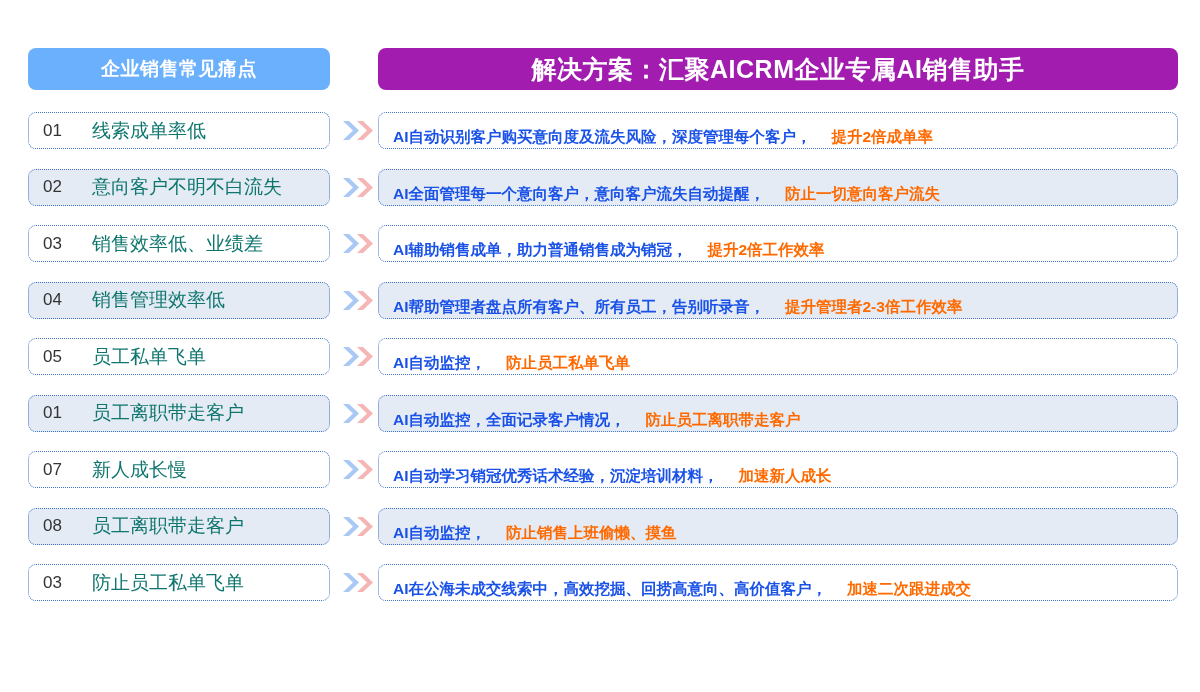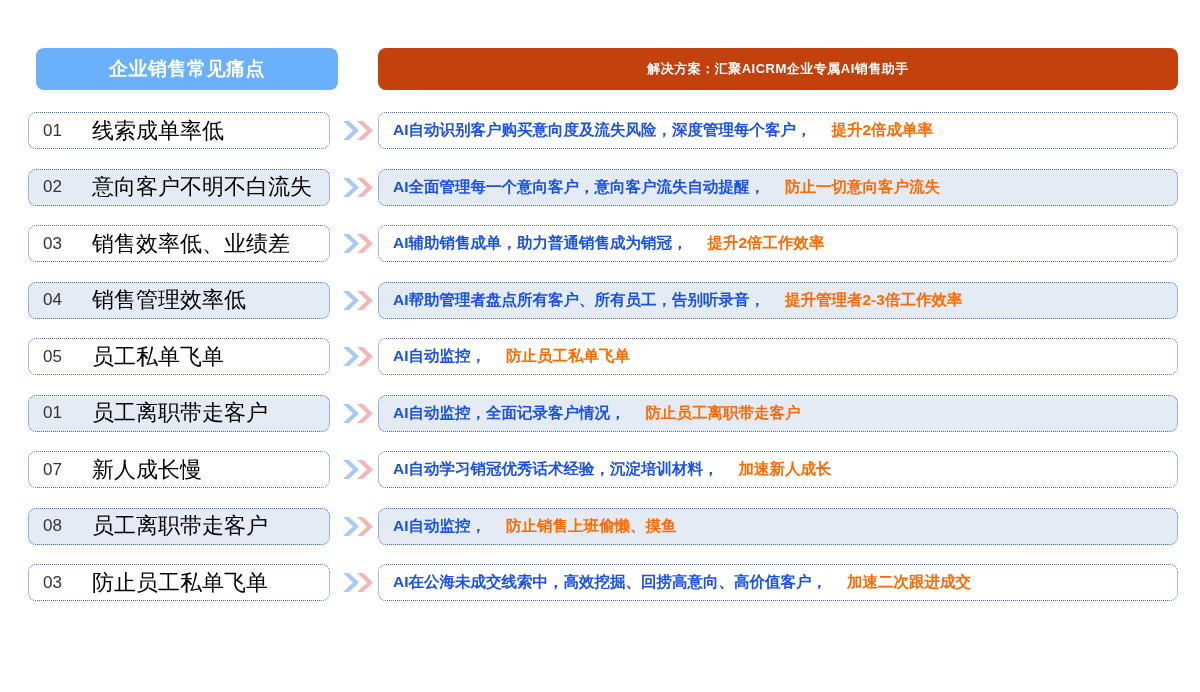--- a/index.html
+++ b/index.html
@@ -38,31 +38,31 @@
     display: flex;
     align-items: center;
     justify-content: center;
     color: #ffffff;
     font-weight: bold;
     letter-spacing: 0.5px;
     white-space: nowrap;
   }
 
   .hdr-left {
-    left: 36px;
+    left: 28px;
     width: 302px;
     background: #6bb0fc;
     font-size: 19px;
   }
 
   .hdr-right {
     left: 378px;
     width: 800px;
-    background: #c2410c;
-    font-size: 13px;
+    background: #a21caf;
+    font-size: 25px;
   }
 
   
   .rows {
     position: absolute;
     left: 0;
     top: 112px;
     width: 1200px;
   }
 
@@ -100,29 +100,30 @@
   }
 
   .pain-num {
     font-size: 17px;
     color: #333333;
     margin-right: 10px;
     font-family: "Liberation Sans", "DejaVu Sans", sans-serif;
   }
 
   .pain-text {
-    font-size: 22px;
-    color: #000000;
+    font-size: 19px;
+    color: #0f766e;
   }
 
   .cell-solution {
     left: 378px;
     width: 800px;
     padding-left: 14px;
     padding-right: 22px;
+    align-items: flex-end;
   }
 
   .sol-main {
     color: #1a52e8;
     font-weight: bold;
     font-size: 15.5px;
   }
 
   .sol-accent {
     color: #ff6a00;

